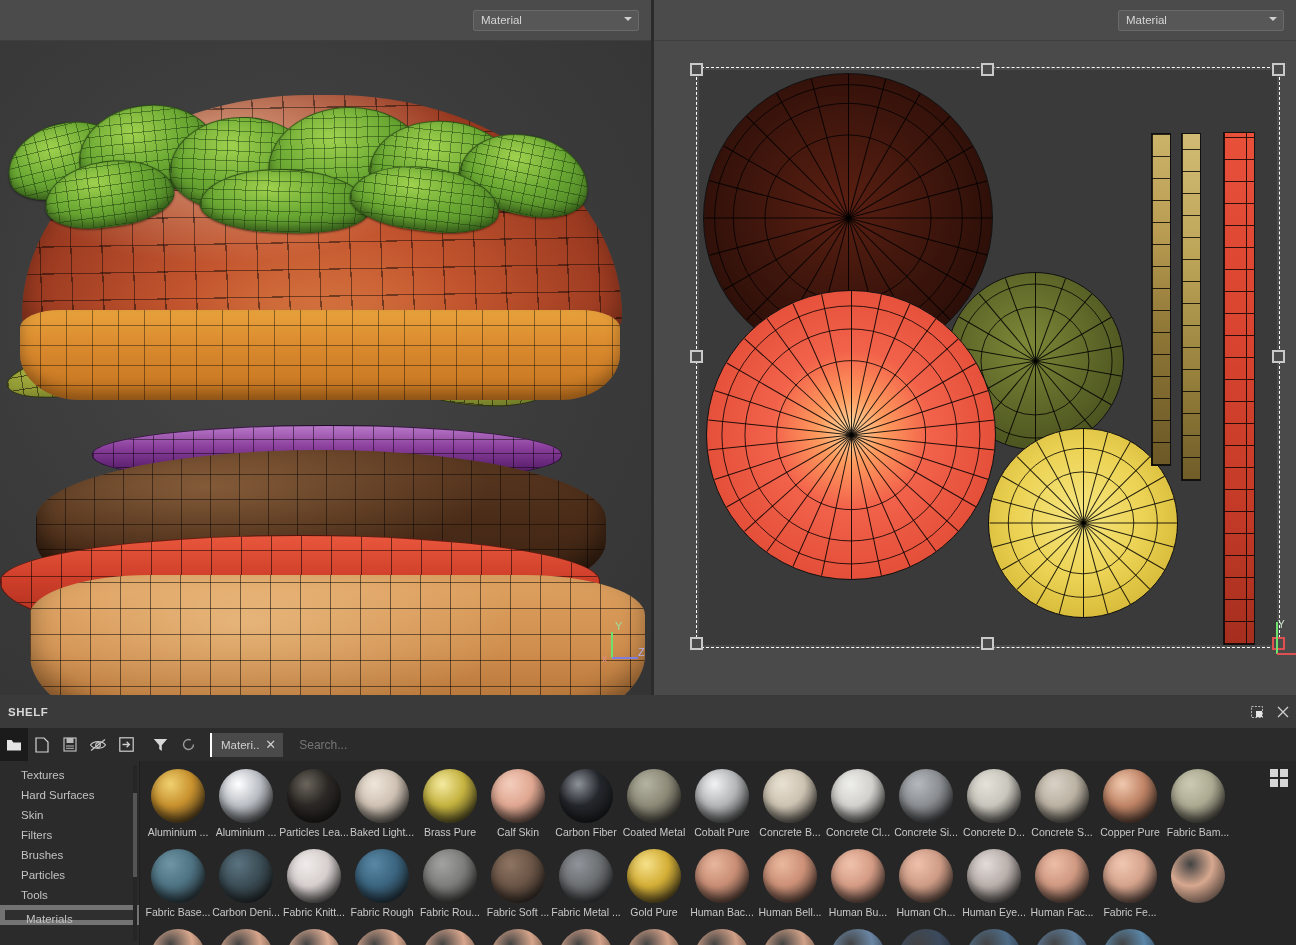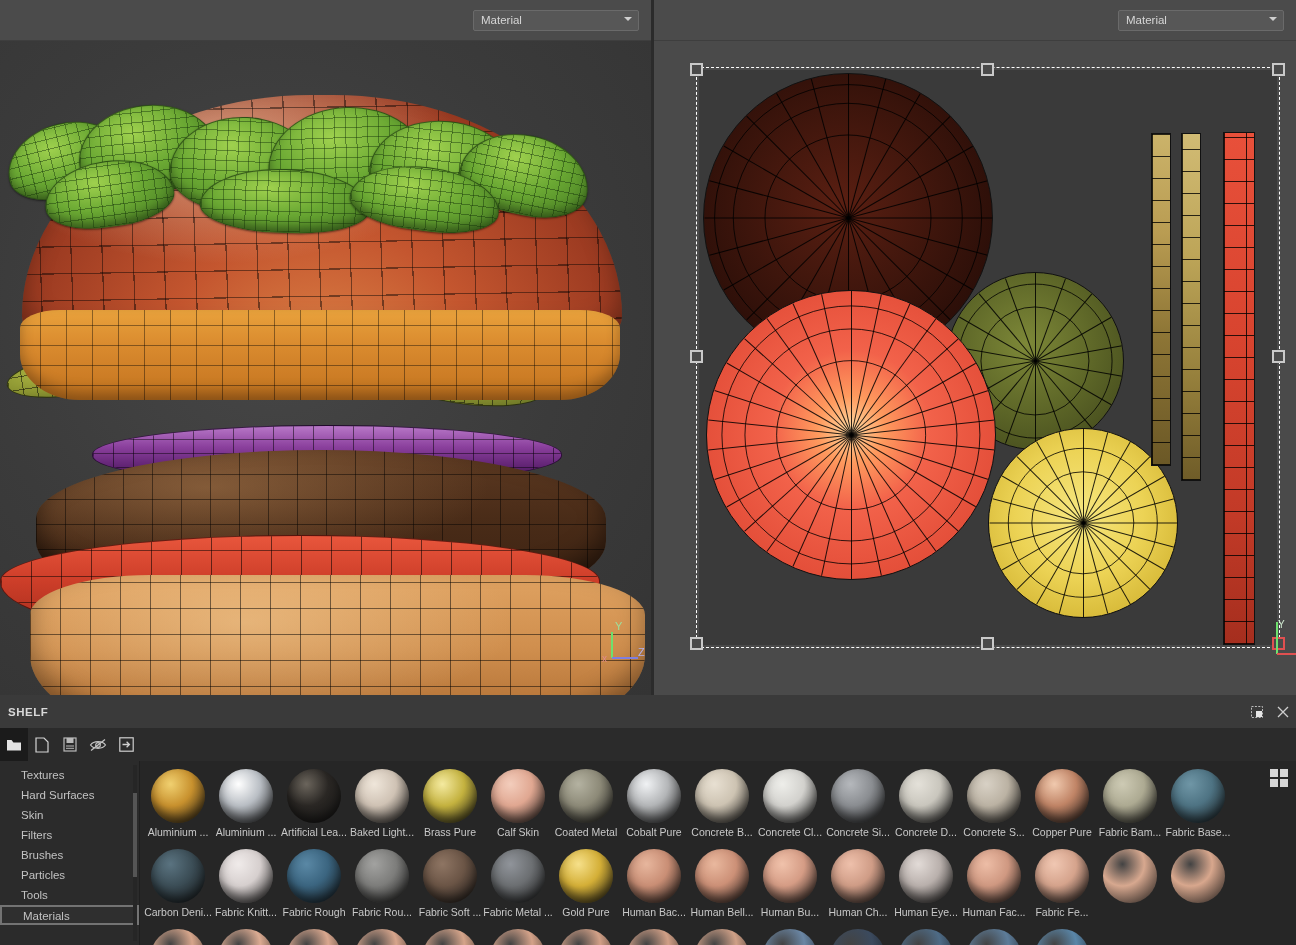--- a/index.html
+++ b/index.html
@@ -206,21 +206,21 @@
     height: 24px; background: #4a4a4a; color: #d0d0d0; font-size: 11.5px;
     display: flex; align-items: center; gap: 6px; padding: 0 7px 0 9px;
     border-left: 2px solid #ffffff; margin-left: 8px; cursor: pointer;
   }
   .chip .x { font-size: 13px; color: #cfcfcf; }
   .search { margin-left: 16px; color: #8a8a8a; font-size: 12px; background: transparent; border: none; outline: none; width: 300px; }
 
   .shelf-body { display: flex; height: 184px; }
   .shelf-side { width: 140px; background: #2b2b2b; position: relative; padding-top: 4px; border-right: 1px solid #1f1f1f;}
   .side-item { height: 20px; line-height: 20px; padding-left: 21px; color: #c2c2c2; font-size: 11.5px; cursor: pointer; }
-  .side-item.selected { border: 2px solid #737373; background: #2f2f2f; height: 20px; line-height: 18px; }
+  .side-item.selected { border: 5px solid #737373; background: #2f2f2f; height: 20px; line-height: 18px; }
   .side-scroll { position: absolute; right: 2px; top: 4px; width: 4px; height: 176px; background: #262626; }
   .side-scroll i { position: absolute; left: 0; top: 28px; width: 4px; height: 84px; background: #555; display:block; }
 
   .shelf-grid-wrap { flex: 1; position: relative; overflow: hidden; background: #262626; }
   .grid {
     display: grid; grid-template-columns: repeat(16, 68px);
     padding: 4px 0 0 4px;
   }
   .cell { width: 68px; height: 80px; display: flex; flex-direction: column; align-items: center; cursor: pointer; }
   .thumb { width: 54px; height: 54px; border-radius: 50%; margin-top: 4px; }
@@ -539,20 +539,37 @@
               <path d="M2 12.5 L16 1.5" stroke="#c4c4c4" stroke-width="1.3"></path>
             </svg>
         </span>
         <span class="tb-btn">
           <svg width="15" height="15" viewBox="0 0 15 15">
               <rect x="0.8" y="0.8" width="13.4" height="13.4" fill="none" stroke="#cfcfcf" stroke-width="1.2"></rect>
               <path d="M3.5 7.5 H10 M7.6 4.8 L10.4 7.5 L7.6 10.2" stroke="#cfcfcf" stroke-width="1.3" fill="none"></path>
             </svg>
         </span>
       </div>
+      <div class="tb-right">
+        <span class="tb-btn">
+          <svg width="15" height="14" viewBox="0 0 15 14">
+              <path d="M0.8 1 H14.2 L8.8 7.2 V13 L6.2 11 V7.2 Z" fill="#d8d8d8"></path>
+            </svg>
+        </span>
+        <span class="tb-btn">
+          <svg width="15" height="15" viewBox="0 0 15 15">
+              <path d="M12.5 7.5 A5 5 0 1 1 9.8 3.1" fill="none" stroke="#9a9a9a" stroke-width="1.4"></path>
+            </svg>
+        </span>
+        <span class="chip">
+          <span>Materi..</span>
+          <span class="x">✕</span>
+        </span>
+        <input class="search" type="text" placeholder="Search..." style="">
+      </div>
     </div>
 
     <div class="shelf-body">
 
       <div class="shelf-side">
         <div class="side-item"><span>Textures</span></div>
         <div class="side-item"><span>Hard Surfaces</span></div>
         <div class="side-item"><span>Skin</span></div>
         <div class="side-item"><span>Filters</span></div>
         <div class="side-item"><span>Brushes</span></div>
@@ -569,33 +586,37 @@
             <div class="cell">
               <div class="thumb" style="background: radial-gradient(circle at 36% 28%, rgb(240, 208, 112) 0%, rgb(200, 145, 46) 42%, rgba(0, 0, 0, 0.55) 100%); box-shadow: rgba(0, 0, 0, 0.45) 0px -6px 10px inset;"></div>
               <div class="cell-label">Aluminium ...</div>
             </div>
             <div class="cell">
               <div class="thumb" style="background: radial-gradient(circle at 36% 28%, rgb(255, 255, 255) 0%, rgb(185, 190, 196) 42%, rgba(0, 0, 0, 0.55) 100%); box-shadow: rgba(0, 0, 0, 0.45) 0px -6px 10px inset;"></div>
               <div class="cell-label">Aluminium ...</div>
             </div>
             <div class="cell">
               <div class="thumb" style="background: radial-gradient(circle at 36% 28%, rgb(107, 101, 92) 0%, rgb(42, 39, 36) 42%, rgba(0, 0, 0, 0.55) 100%); box-shadow: rgba(0, 0, 0, 0.45) 0px -6px 10px inset;"></div>
-              <div class="cell-label">Artificial Lea...</div>
+              <div class="cell-label">Particles Lea...</div>
             </div>
             <div class="cell">
               <div class="thumb" style="background: radial-gradient(circle at 36% 28%, rgb(239, 230, 218) 0%, rgb(207, 194, 180) 42%, rgba(0, 0, 0, 0.55) 100%); box-shadow: rgba(0, 0, 0, 0.45) 0px -6px 10px inset;"></div>
               <div class="cell-label">Baked Light...</div>
             </div>
             <div class="cell">
               <div class="thumb" style="background: radial-gradient(circle at 36% 28%, rgb(244, 234, 160) 0%, rgb(196, 178, 63) 42%, rgba(0, 0, 0, 0.55) 100%); box-shadow: rgba(0, 0, 0, 0.45) 0px -6px 10px inset;"></div>
               <div class="cell-label">Brass Pure</div>
             </div>
             <div class="cell">
               <div class="thumb" style="background: radial-gradient(circle at 36% 28%, rgb(243, 205, 188) 0%, rgb(224, 167, 145) 42%, rgba(0, 0, 0, 0.55) 100%); box-shadow: rgba(0, 0, 0, 0.45) 0px -6px 10px inset;"></div>
               <div class="cell-label">Calf Skin</div>
+            </div>
+            <div class="cell">
+              <div class="thumb" style="background: radial-gradient(circle at 36% 28%, rgb(141, 146, 153) 0%, rgb(35, 38, 43) 42%, rgba(0, 0, 0, 0.55) 100%); box-shadow: rgba(0, 0, 0, 0.45) 0px -6px 10px inset;"></div>
+              <div class="cell-label">Carbon Fiber</div>
             </div>
             <div class="cell">
               <div class="thumb" style="background: radial-gradient(circle at 36% 28%, rgb(180, 178, 161) 0%, rgb(141, 138, 120) 42%, rgba(0, 0, 0, 0.55) 100%); box-shadow: rgba(0, 0, 0, 0.45) 0px -6px 10px inset;"></div>
               <div class="cell-label">Coated Metal</div>
             </div>
             <div class="cell">
               <div class="thumb" style="background: radial-gradient(circle at 36% 28%, rgb(240, 242, 244) 0%, rgb(179, 181, 183) 42%, rgba(0, 0, 0, 0.55) 100%); box-shadow: rgba(0, 0, 0, 0.45) 0px -6px 10px inset;"></div>
               <div class="cell-label">Cobalt Pure</div>
             </div>
             <div class="cell">

